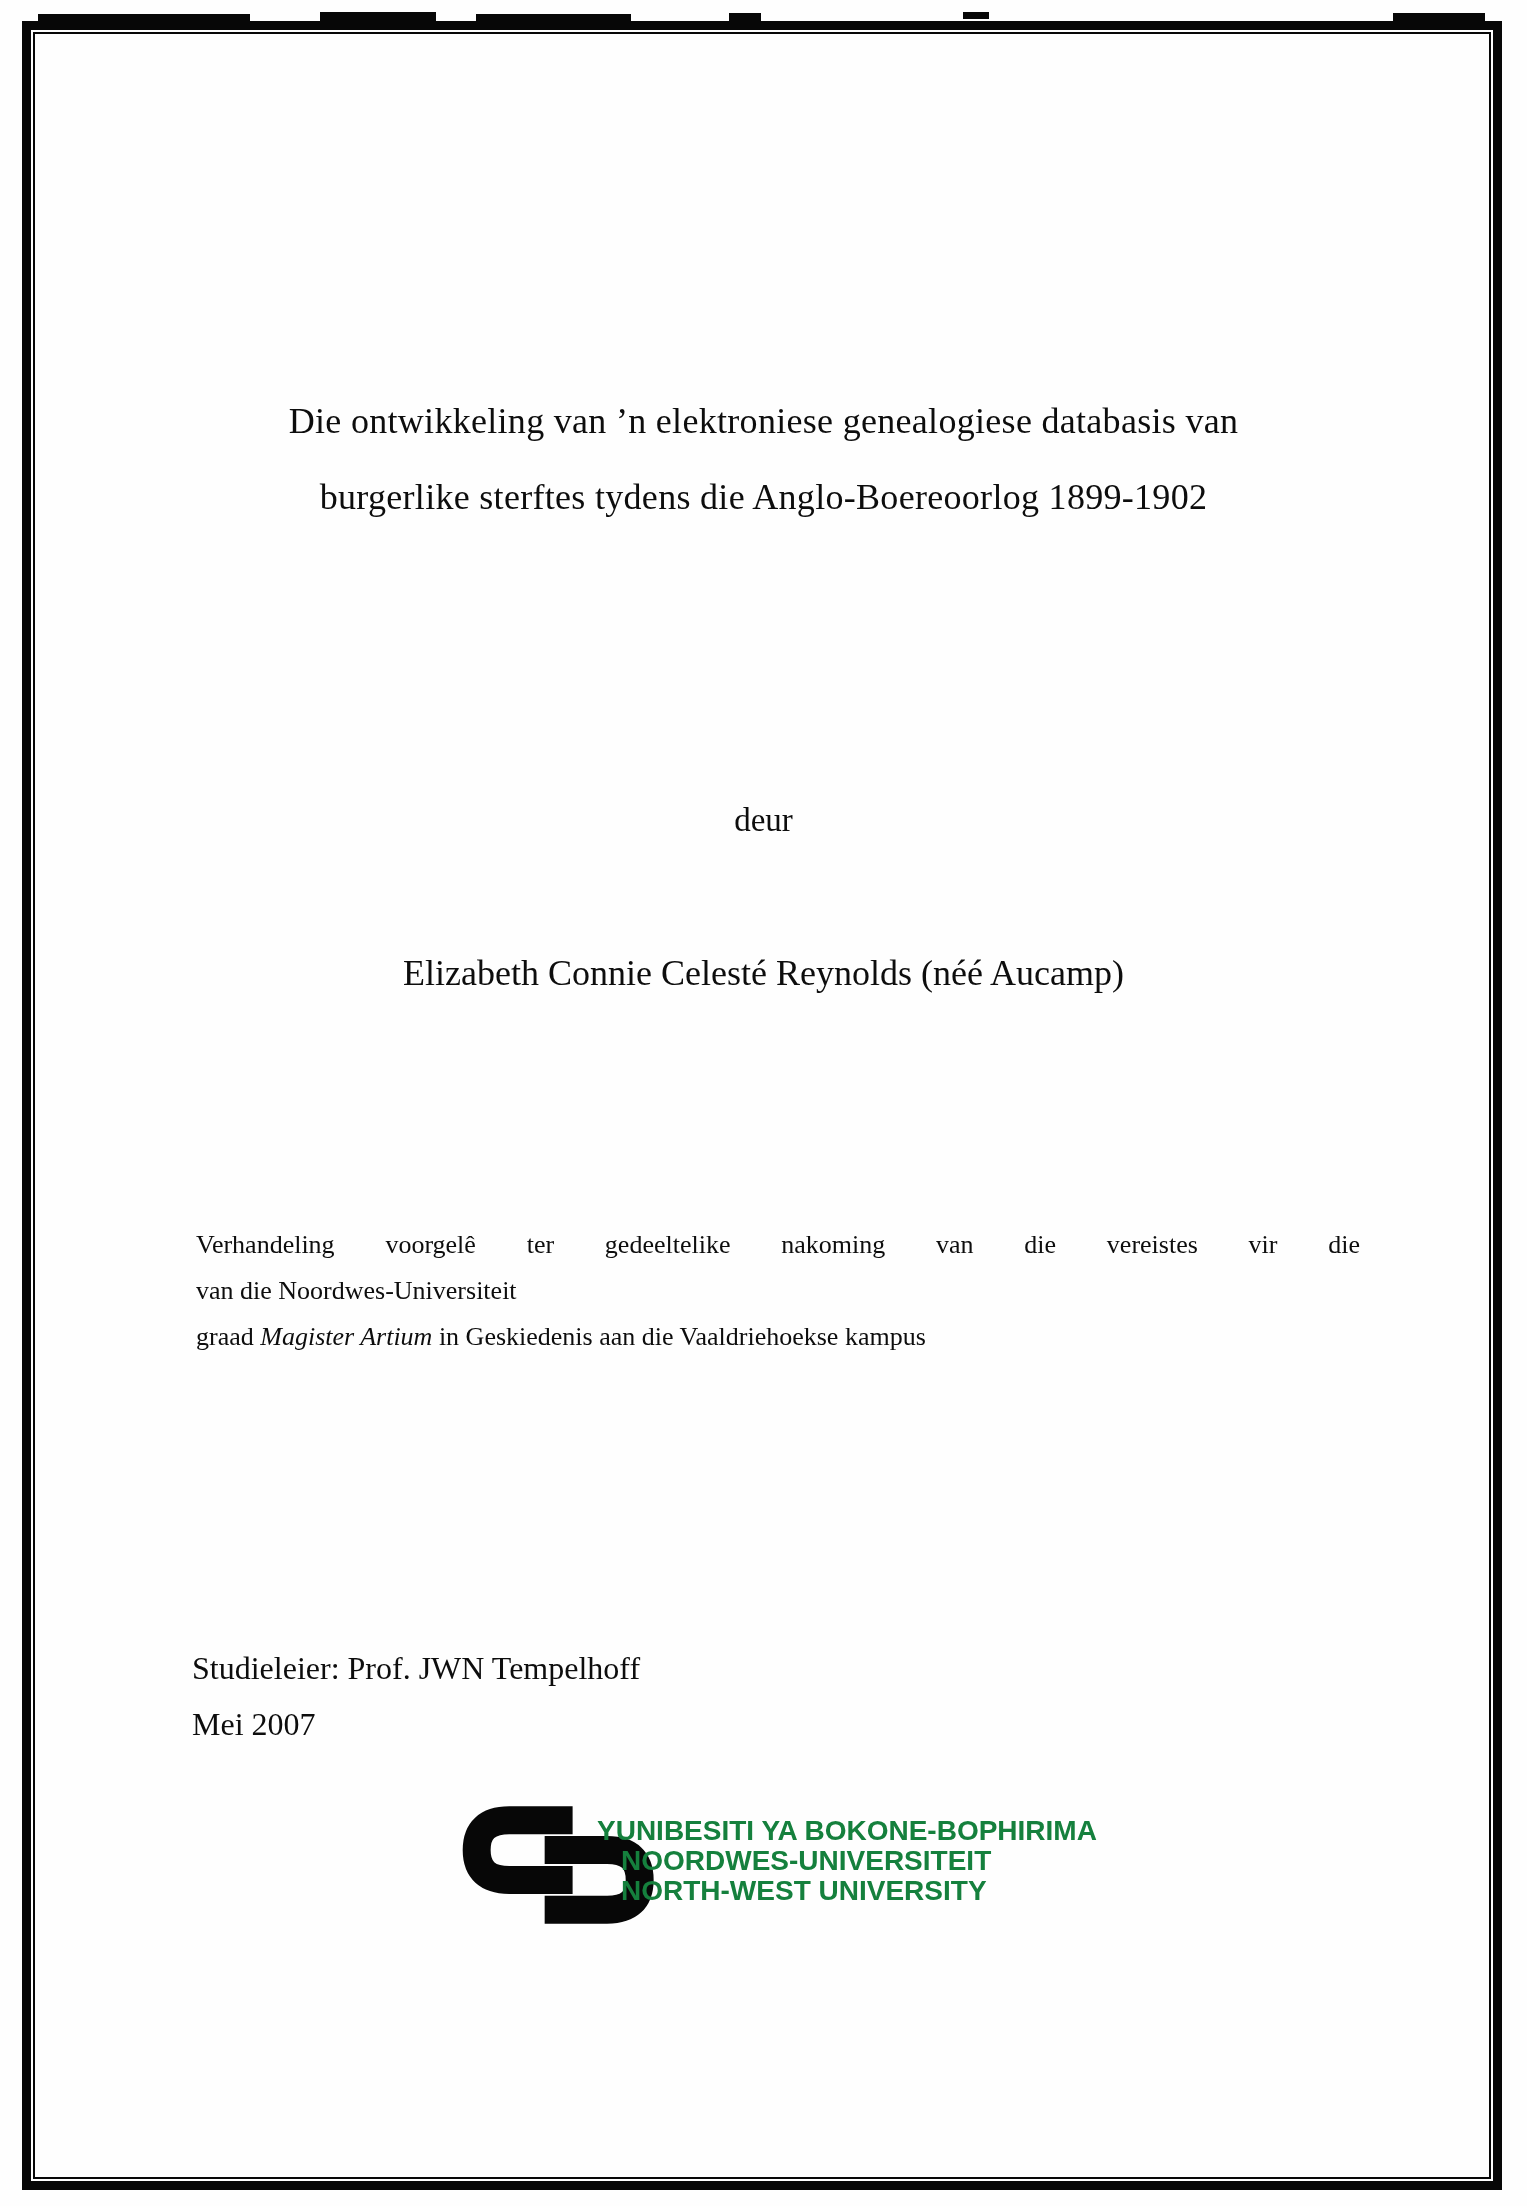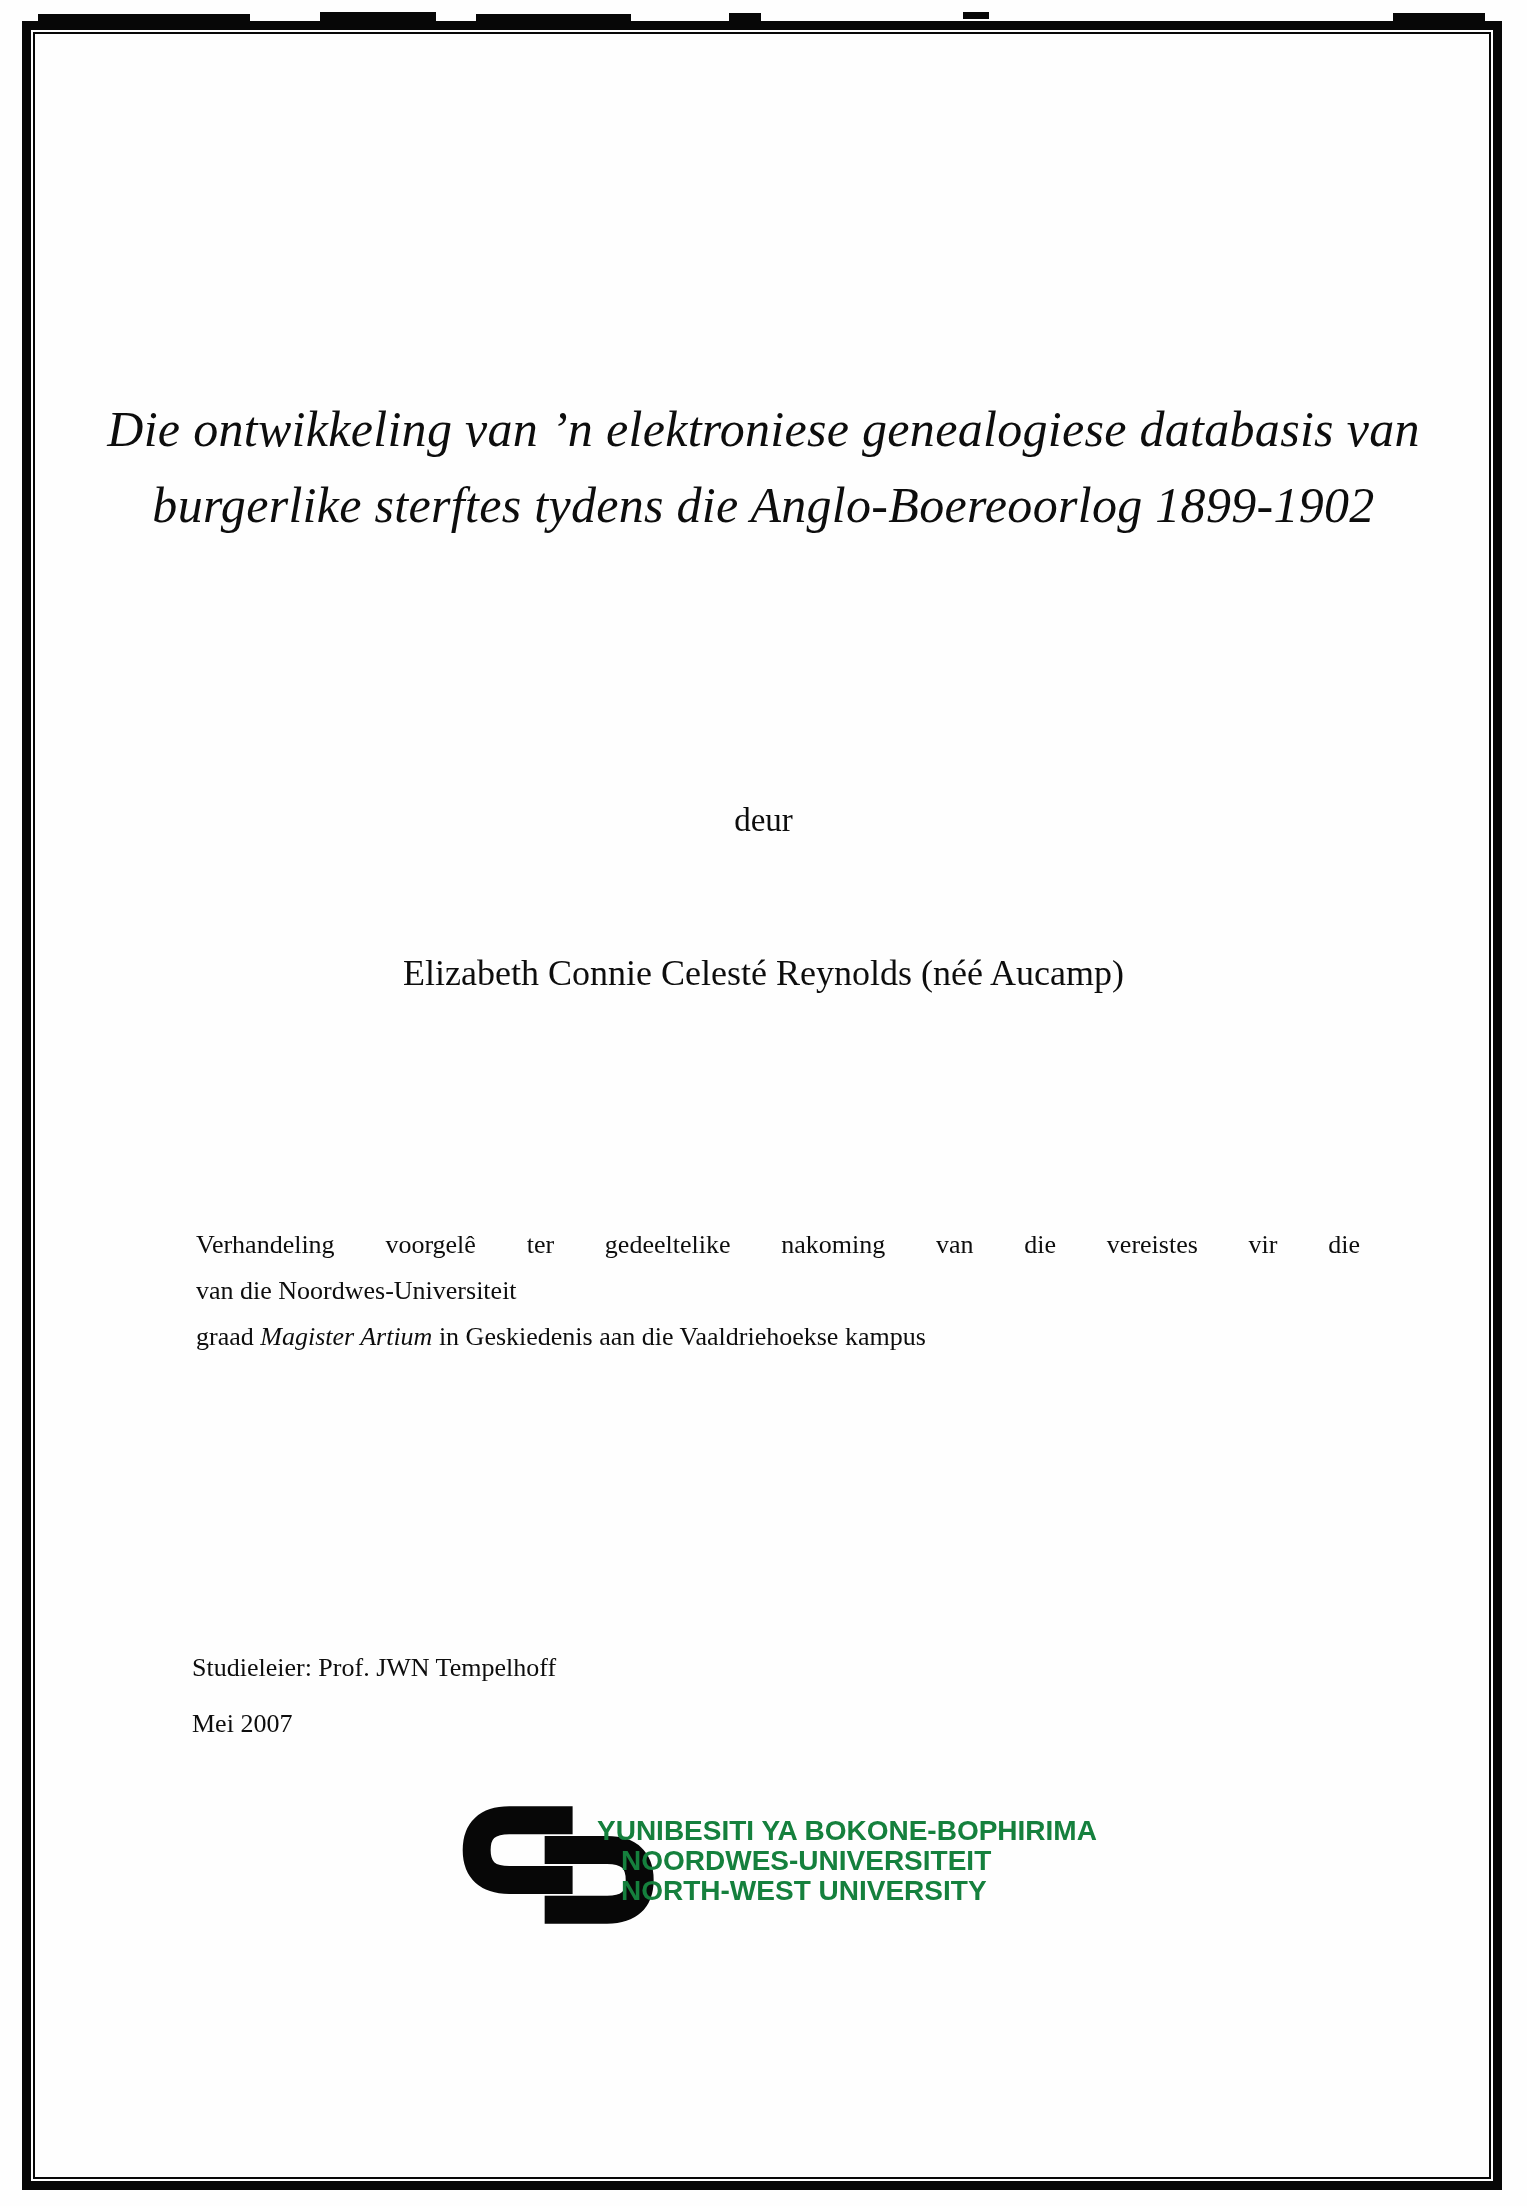--- a/index.html
+++ b/index.html
@@ -48,23 +48,22 @@
   .art.a6 { left: 1393px; top: 13px; width: 92px;  }
 
   .center-line {
     position: absolute;
     left: 0;
     width: 100%;
     text-align: center;
     white-space: nowrap;
   }
   .title-line {
-    font-size: 50px;
+    font-size: 36px;
     letter-spacing: 0.3px;
-    font-style: italic;
   }
   .title-1 { top: 400px; }
   .title-2 { top: 476px; }
 
   .byline-label {
     top: 802px;
     font-size: 33px;
   }
   .author-line {
     top: 952px;
@@ -82,21 +81,21 @@
   .statement .justified {
     text-align: justify;
     text-align-last: justify;
   }
   .statement .italic { font-style: italic; }
 
   .supervisor-block {
     position: absolute;
     left: 192px;
     top: 1640px;
-    font-size: 26px;
+    font-size: 32px;
     line-height: 56px;
   }
 
   .logo-mark {
     position: absolute;
     left: 462px;
     top: 1797px;
   }
   .logo-text {
     position: absolute;

